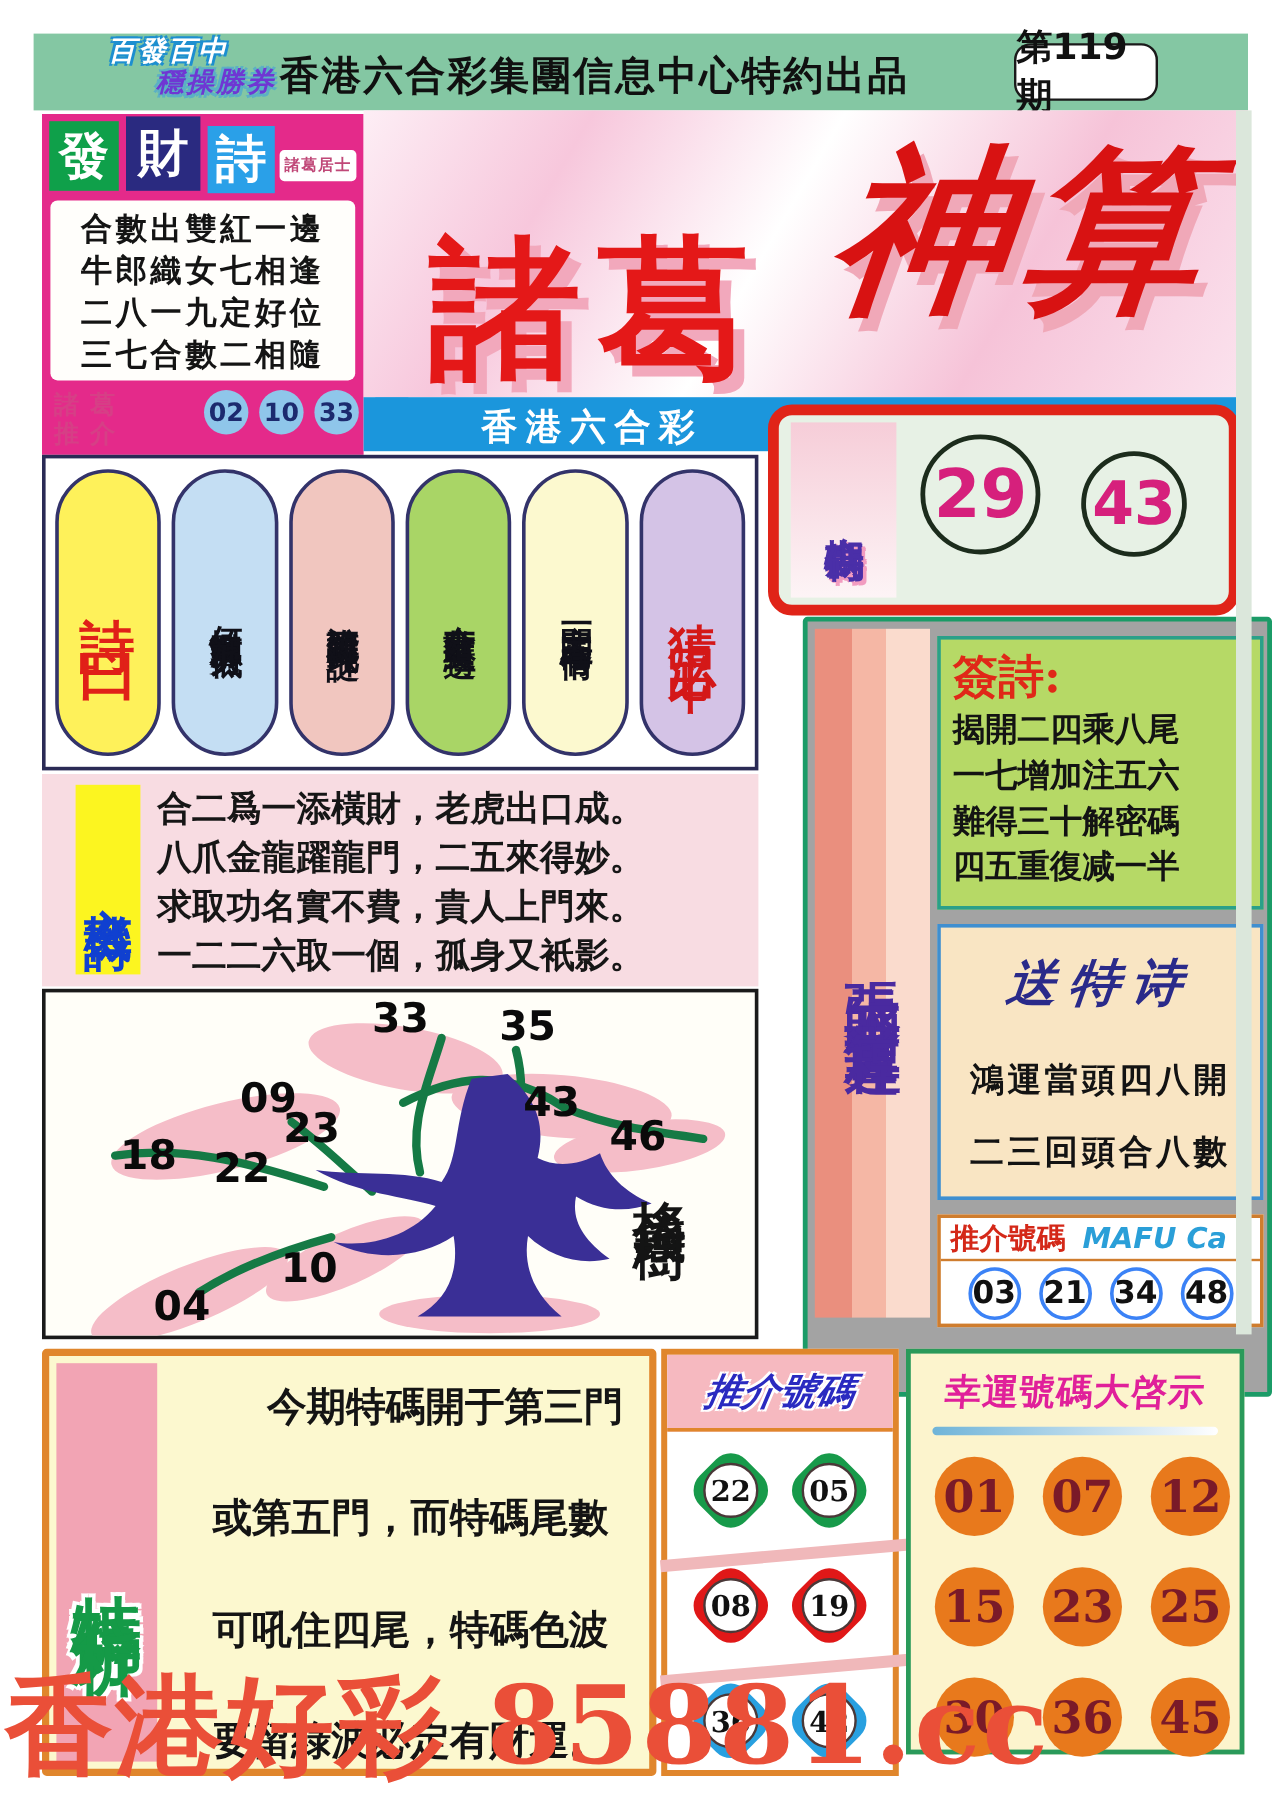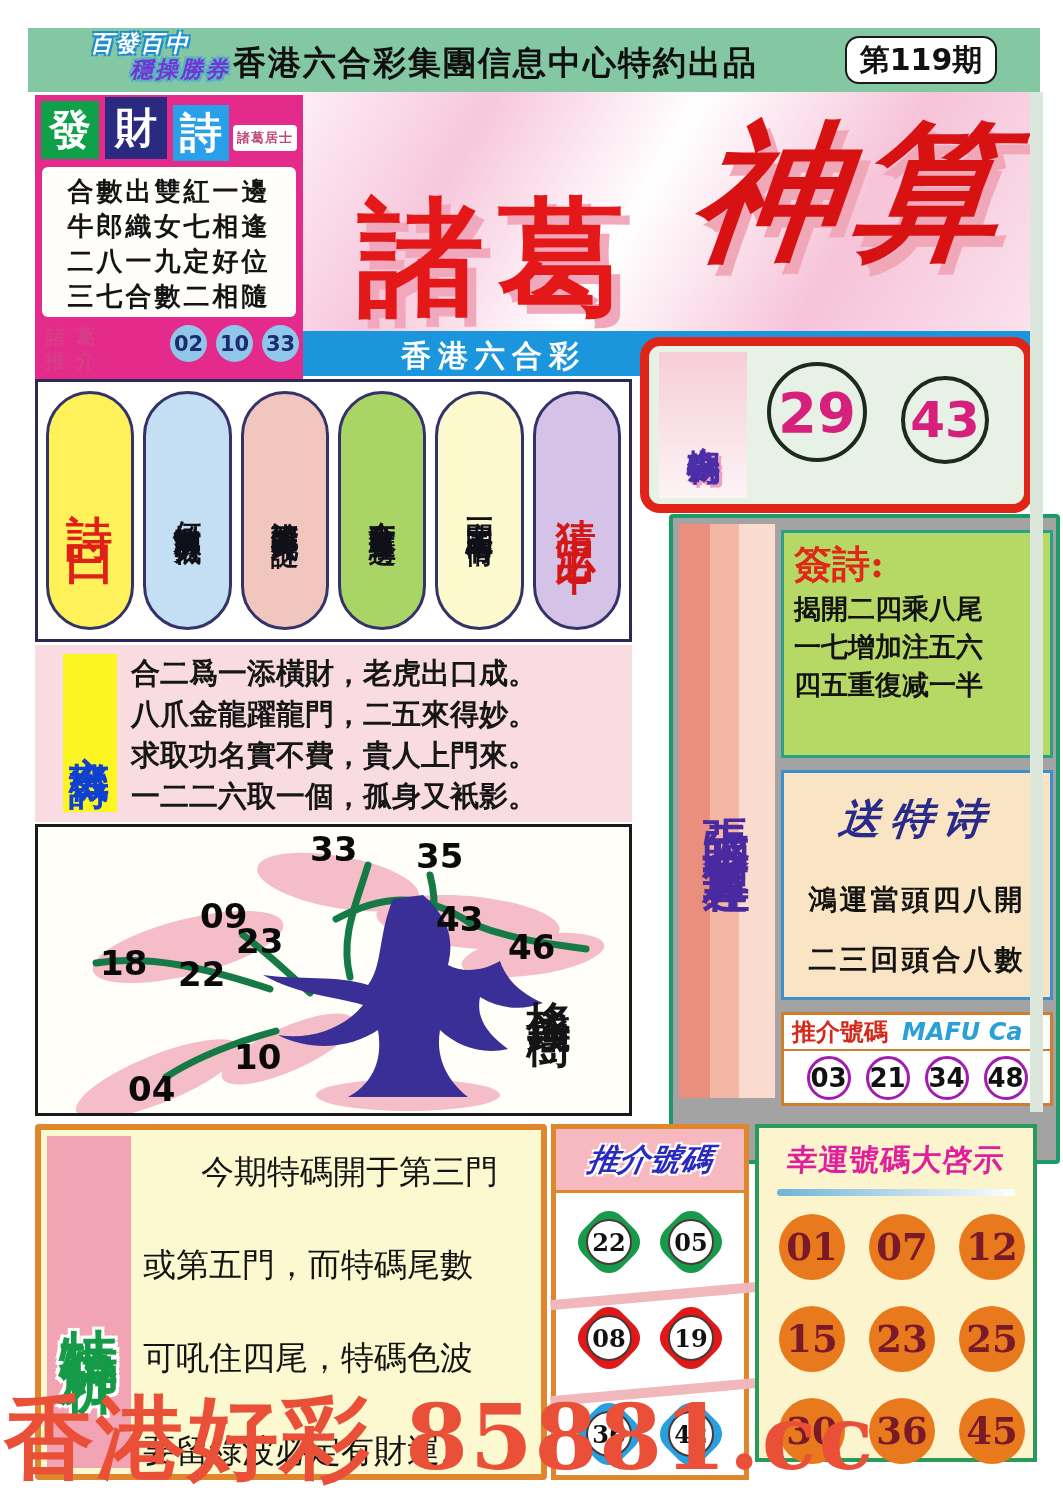--- a/index.html
+++ b/index.html
@@ -5,21 +5,21 @@
   * { margin:0; padding:0; box-sizing:border-box; }
   body { background:#fff; font-family:"DejaVu Sans", sans-serif; }
   #page { position:relative; width:1063px; height:1496px; background:#fff; overflow:hidden; }
 
   
   .header-band { position:absolute; left:28px; top:28px; width:1012px; height:64px; background:#84c7a3; }
   .slogan { position:absolute; left:62px; top:2px; font-weight:bold; font-style:italic; line-height:26px; font-size:23px; letter-spacing:2px; }
   .slogan-1 { color:#ffffff; text-shadow:-2px -2px 0 #1d8fd0, 2px -2px 0 #1d8fd0, -2px 2px 0 #1d8fd0, 2px 2px 0 #1d8fd0; }
   .slogan-2 { color:#6d28d9; margin-left:40px; text-shadow:-2px -2px 0 #57aec9, 2px -2px 0 #57aec9, -2px 2px 0 #57aec9, 2px 2px 0 #57aec9; opacity:.9; }
   .header-title { position:absolute; left:205px; top:13px; font-size:33px; font-weight:900; color:#101010; letter-spacing:2px; }
-  .issue-badge { position:absolute; left:817px; top:8px; width:152px; height:48px; background:#ffffff; border:2px solid #1a1a1a; border-radius:14px; display:flex; align-items:center; justify-content:center; font-size:30px; font-weight:900; color:#111; }
+  .issue-badge { position:absolute; left:817px; top:8px; width:120px; height:48px; background:#ffffff; border:2px solid #1a1a1a; border-radius:14px; display:flex; align-items:center; justify-content:center; font-size:30px; font-weight:900; color:#111; }
 
   
   .facai { position:absolute; left:35px; top:95px; width:268px; height:285px; background:#e42a8a; }
   .fc-char { position:absolute; display:flex; align-items:center; justify-content:center; color:#fff; font-weight:900; font-size:42px; font-family:"DejaVu Serif", serif; }
   .fc-c1 { left:6px;  top:6px;  width:58px; height:58px; background:#0fa04a; }
   .fc-c2 { left:70px; top:2px;  width:62px; height:62px; background:#2a2a80; }
   .fc-c3 { left:138px;top:10px; width:56px; height:56px; background:#2aa0e8; }
   .fc-author { position:absolute; left:198px; top:30px; width:64px; height:26px; background:#fff; border-radius:4px; display:flex; align-items:center; justify-content:center; font-size:13px; font-weight:bold; color:#c04878; letter-spacing:1px; }
   .fc-poem { position:absolute; left:7px; top:72px; width:254px; height:150px; background:#fffefb; border-radius:6px; padding-top:7px; text-align:center; }
   .fc-poem div { font-family:"DejaVu Serif", serif; font-weight:bold; font-size:26px; color:#141414; line-height:35px; letter-spacing:3px; }
@@ -73,28 +73,28 @@
   .songte { position:absolute; left:108px; top:252px; width:272px; height:230px; background:#f9e5c3; border:3px solid #3f8fd0; text-align:center; }
   .songte-title { margin-top:18px; font-size:42px; font-weight:900; font-style:italic; color:#2a2a8a; font-family:"DejaVu Serif", serif; letter-spacing:10px; transform:skewX(-6deg); }
   .songte-lines div { font-family:"DejaVu Serif", serif; font-weight:bold; font-size:28px; color:#131313; letter-spacing:3px; }
   .songte-l1 { margin-top:34px; }
   .songte-l2 { margin-top:22px; }
   .mafu { position:absolute; left:108px; top:494px; width:272px; height:94px; background:#fff; border:3px solid #cf7d2e; }
   .mafu-header { height:36px; border-bottom:2px solid #cf7d2e; display:flex; align-items:center; padding-left:8px; gap:14px; }
   .mafu-label { font-size:24px; font-weight:900; color:#d42818; }
   .mafu-tag { font-size:24px; font-weight:900; color:#2a9fd8; font-style:italic; }
   .mafu-balls { display:flex; justify-content:center; gap:15px; margin-top:5px; }
-  .mafu-ball { width:44px; height:44px; border:3px solid #a21caf; border-radius:50%; display:flex; align-items:center; justify-content:center; font-size:26px; font-weight:bold; color:#111; }
+  .mafu-ball { width:44px; height:44px; border:3px solid #3b82f6; border-radius:50%; display:flex; align-items:center; justify-content:center; font-size:26px; font-weight:bold; color:#111; }
 
   
   .analysis { position:absolute; left:35px; top:1124px; width:512px; height:356px; background:#fcf8cf; border:6px solid #e0862c; border-radius:4px; }
   .analysis-strip { position:absolute; left:6px; top:6px; width:84px; height:332px; background:#f2a4b4; display:flex; align-items:center; justify-content:center; }
   .analysis-label { writing-mode:vertical-rl; text-orientation:upright; font-size:58px; font-weight:900; color:#159a47; letter-spacing:10px; text-shadow:-3px -3px 0 #fff,3px -3px 0 #fff,-3px 3px 0 #fff,3px 3px 0 #fff; }
   .analysis-lines { position:absolute; left:102px; top:20px; width:398px; }
-  .analysis-lines div { font-family:"DejaVu Serif", serif; font-weight:normal; font-size:33px; color:#141414; margin-bottom:48px; }
+  .analysis-lines div { font-family:"DejaVu Serif", serif; font-weight:bold; font-size:33px; color:#141414; margin-bottom:48px;text-align:center; }
   .analysis-l1 { padding-left:58px; }
 
   
   .badges-box { position:absolute; left:551px; top:1124px; width:198px; height:356px; background:#fff; border:5px solid #e0862c; }
   .badges-header { height:64px; background:#f6b9c0; border-bottom:3px solid #e0862c; display:flex; align-items:center; justify-content:center; }
   .badges-title { font-size:31px; font-weight:900; font-style:italic; color:#2a2ac0; transform:skewX(-10deg); text-shadow:-2px -2px 0 #fff,2px -2px 0 #fff,-2px 2px 0 #fff,2px 2px 0 #fff; }
   .badge-row { position:absolute; left:0; width:100%; display:flex; justify-content:center; gap:28px; }
   .badge-row-1 { top:86px; } .badge-row-2 { top:182px; } .badge-row-3 { top:278px; }
   .badge { position:relative; width:54px; height:54px; }
   .badge .blob { position:absolute; left:0; top:0; width:54px; height:54px; border-radius:32%; transform:rotate(45deg); }
@@ -223,20 +223,21 @@
 
   <div class="zodiac-box">
     <div class="zodiac-strip">
       <div class="zodiac-title">張天師十二生肖算運程</div>
     </div>
     <div class="qianshi">
       <div class="qianshi-title">簽詩:</div>
       <div class="qianshi-lines">
         <div>揭開二四乘八尾</div>
         <div>一七增加注五六</div>
+        <div>難得三十解密碼</div>
         <div>四五重復减一半</div>
       </div>
     </div>
     <div class="songte">
       <div class="songte-title">送特诗</div>
       <div class="songte-lines">
         <div class="songte-l1">鴻運當頭四八開</div>
         <div class="songte-l2">二三回頭合八數</div>
       </div>
     </div>

